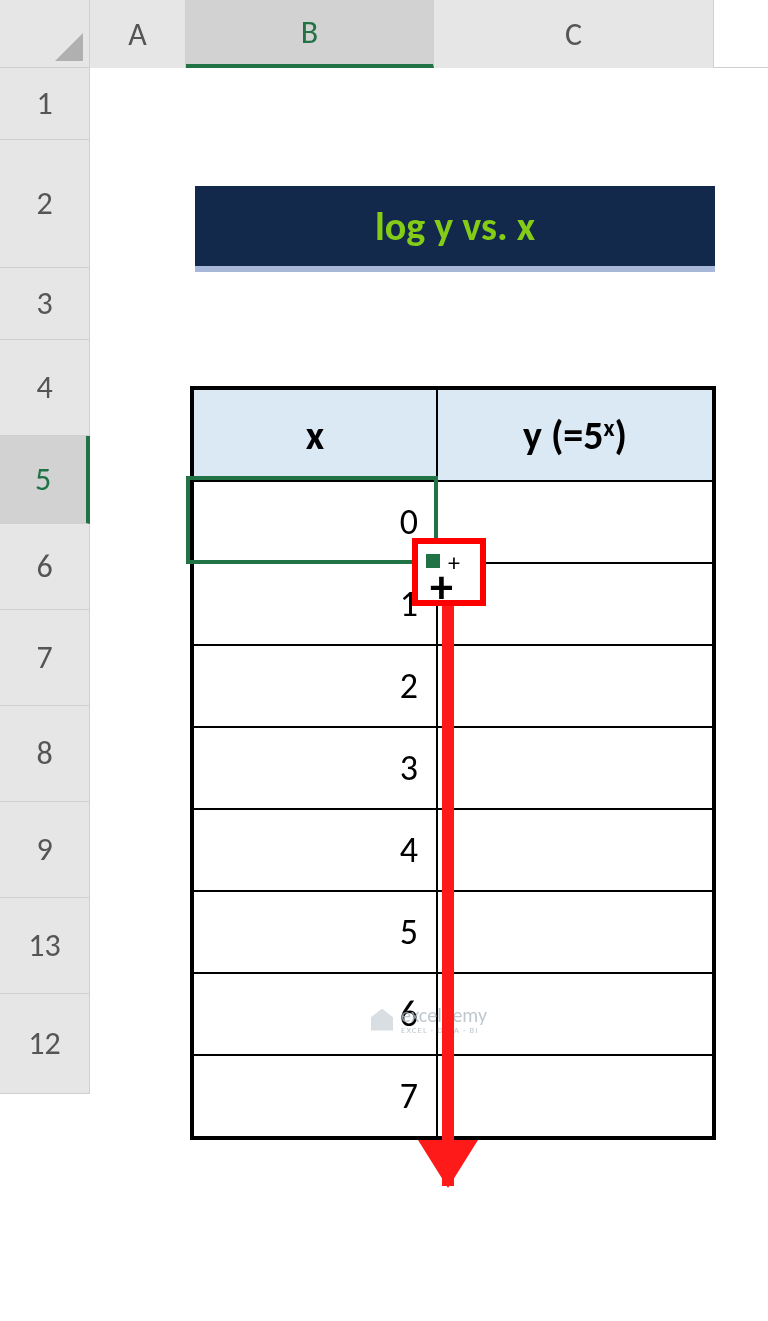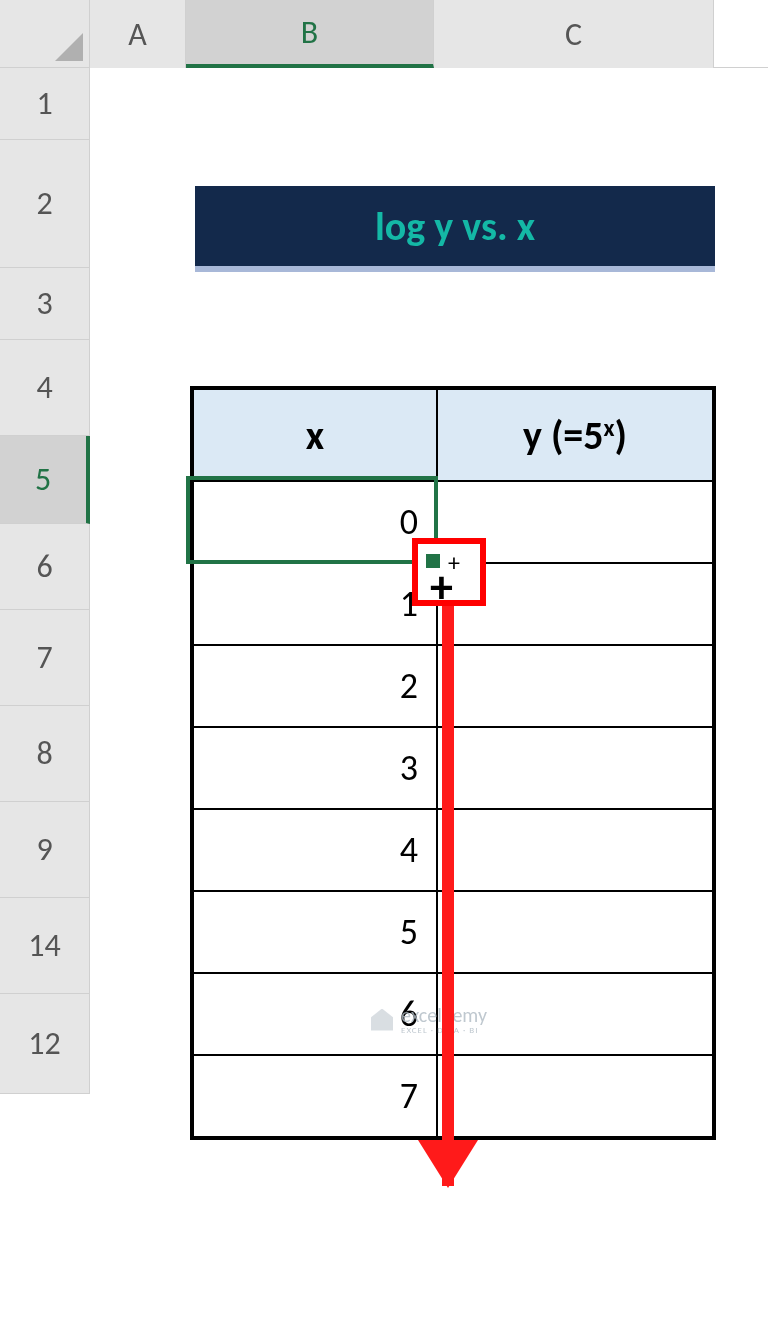--- a/index.html
+++ b/index.html
@@ -95,21 +95,21 @@
     position: absolute;
     left: 105px;
     top: 118px;
     width: 520px;
     height: 80px;
     background: #13294b;
     box-shadow: 0 6px 0 #a8b8d8;
     display: flex;
     align-items: center;
     justify-content: center;
-    color: #14b8a6;
+    color: #84cc16;
     font-size: 40px;
     font-weight: bold;
   }
   
   .data-table {
     position: absolute;
     left: 100px;
     top: 318px;
     border: 3px solid #000;
   }
@@ -242,21 +242,21 @@
     <div class="row-headers" id="row-headers">
         <div class="row-header" style="height: 72px;">1</div>
         <div class="row-header" style="height: 128px;">2</div>
         <div class="row-header" style="height: 72px;">3</div>
         <div class="row-header" style="height: 96px;">4</div>
         <div class="row-header selected" style="height: 88px;">5</div>
         <div class="row-header" style="height: 86px;">6</div>
         <div class="row-header" style="height: 96px;">7</div>
         <div class="row-header" style="height: 96px;">8</div>
         <div class="row-header" style="height: 96px;">9</div>
-        <div class="row-header" style="height: 96px;">14</div>
+        <div class="row-header" style="height: 96px;">13</div>
         <div class="row-header" style="height: 100px;">12</div>
       </div>
     <div class="cells-area">
 
       <div class="title-banner">log y vs. x</div>
 
       <div class="data-table">
         <div class="dt-row">
           <div class="dt-cell dt-header x-col">x</div>
           <div class="dt-cell dt-header y-col">

